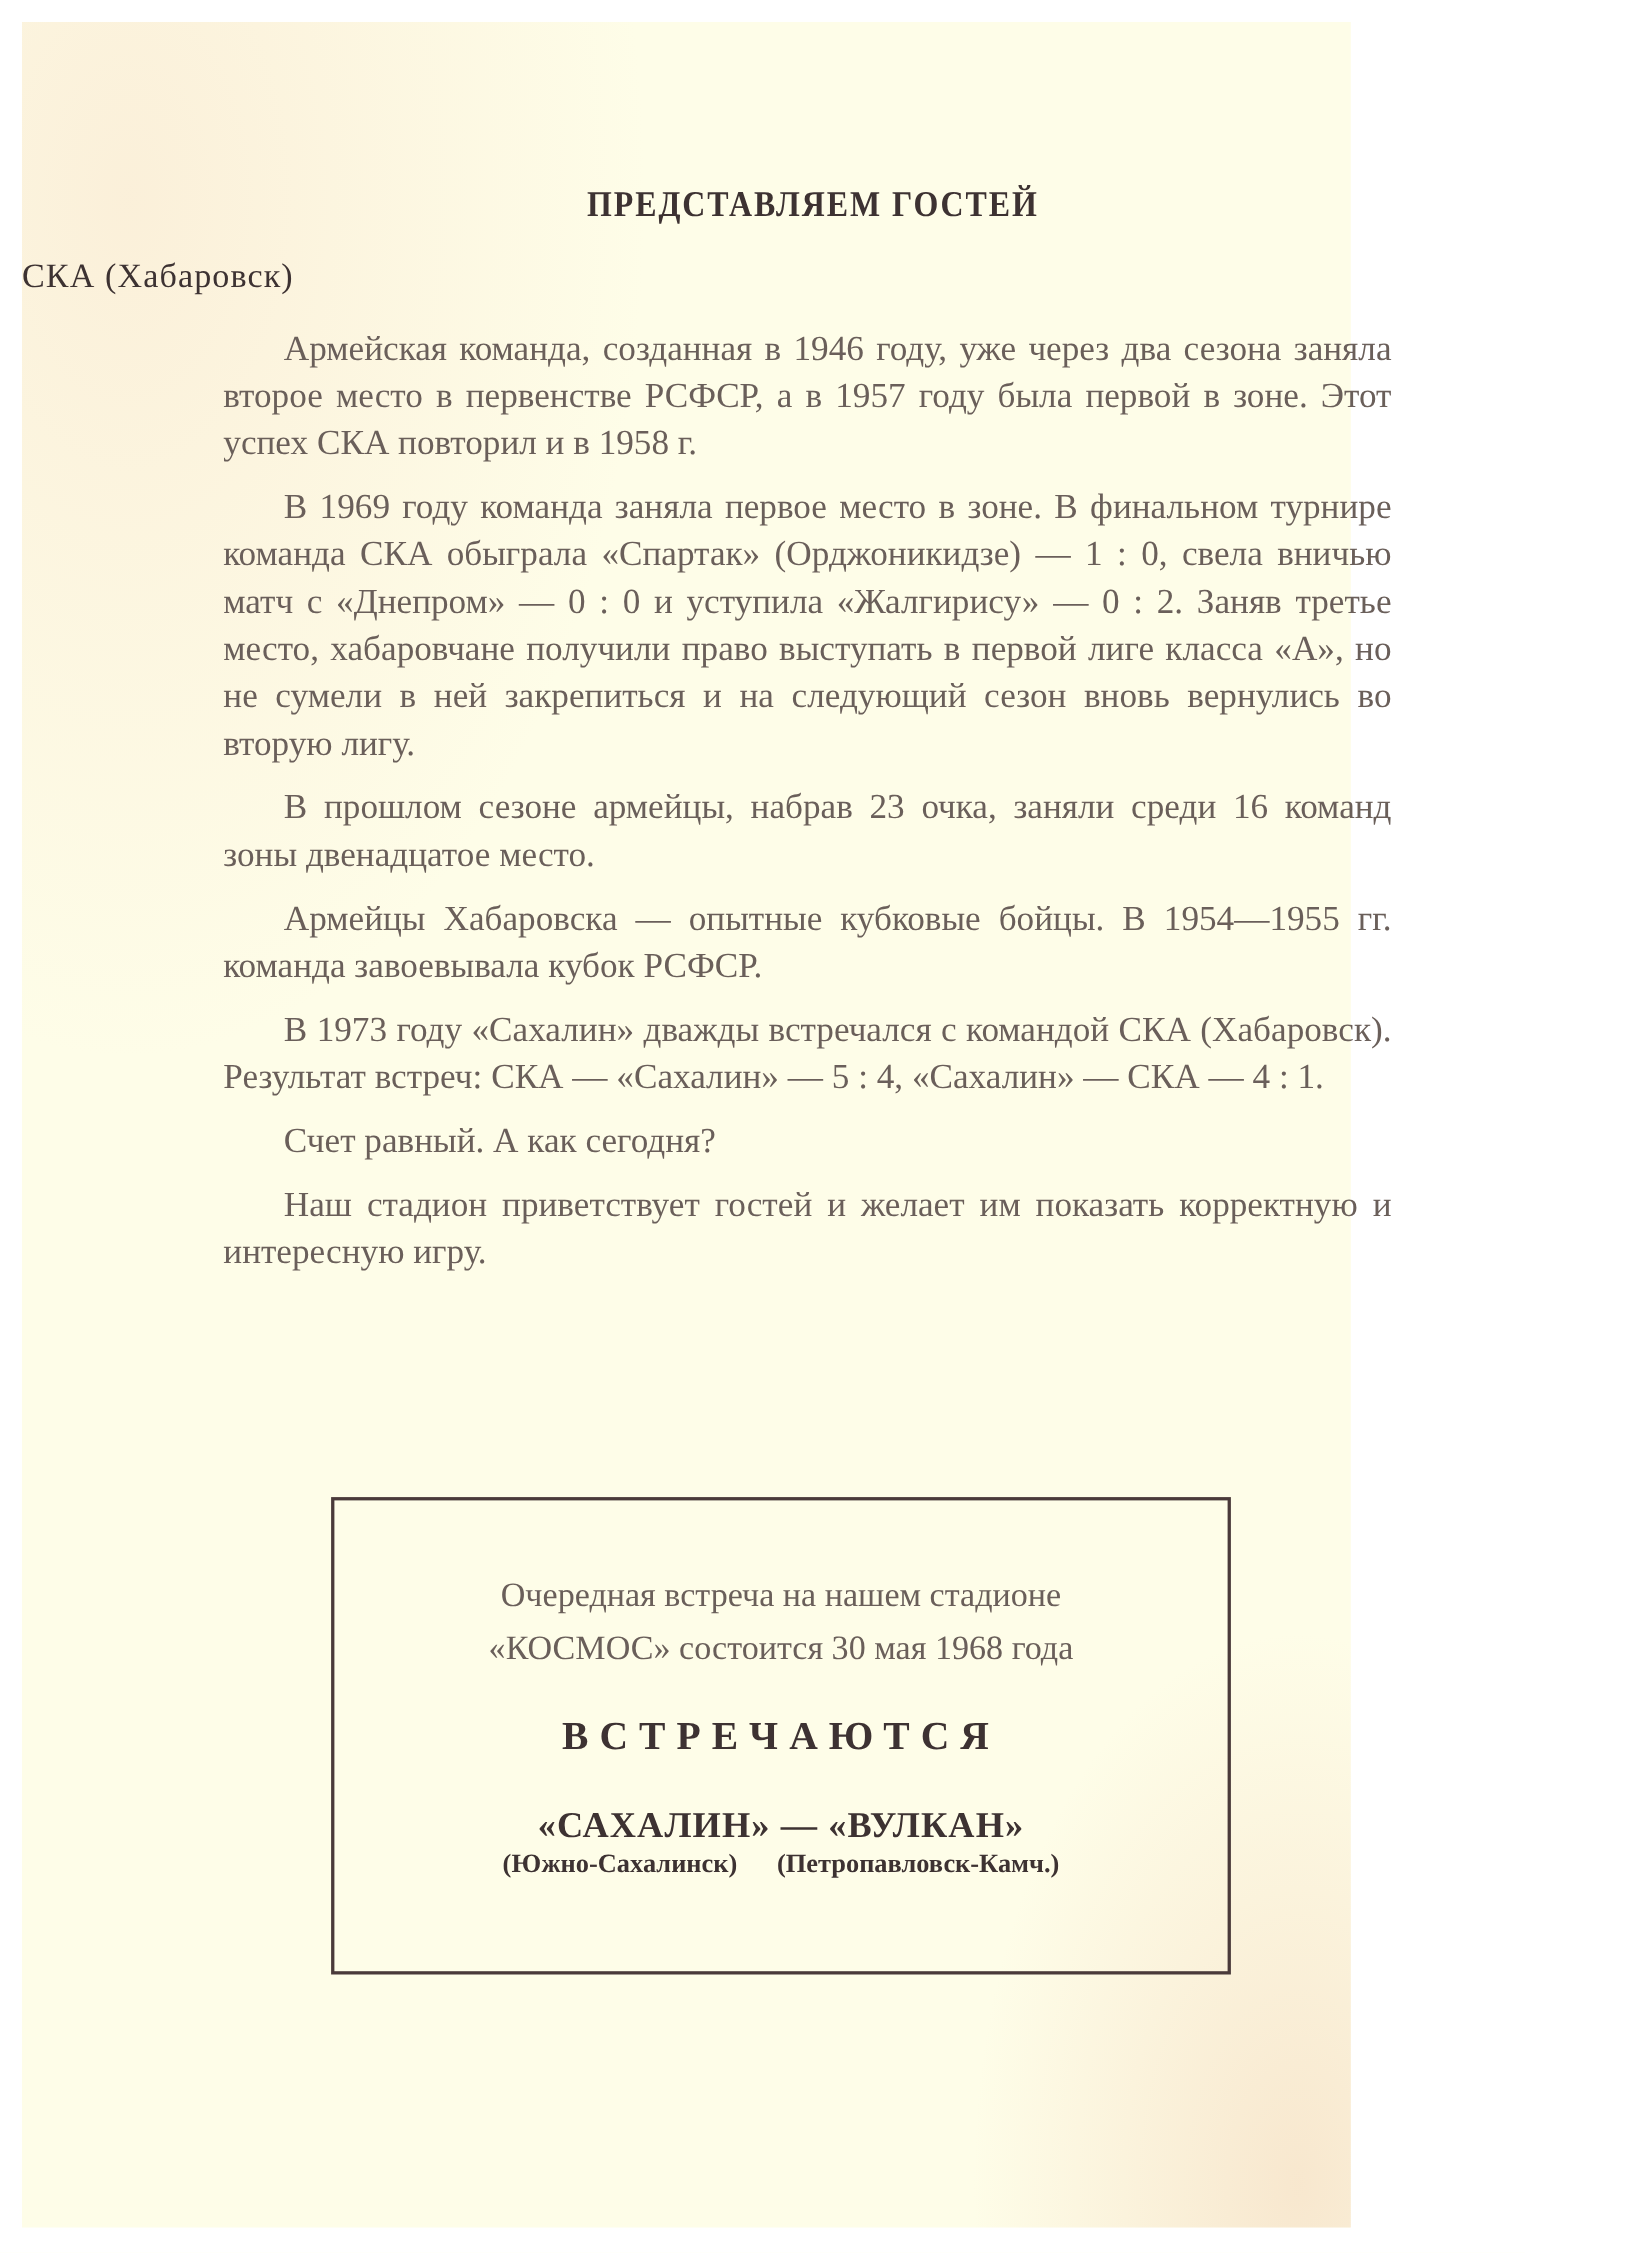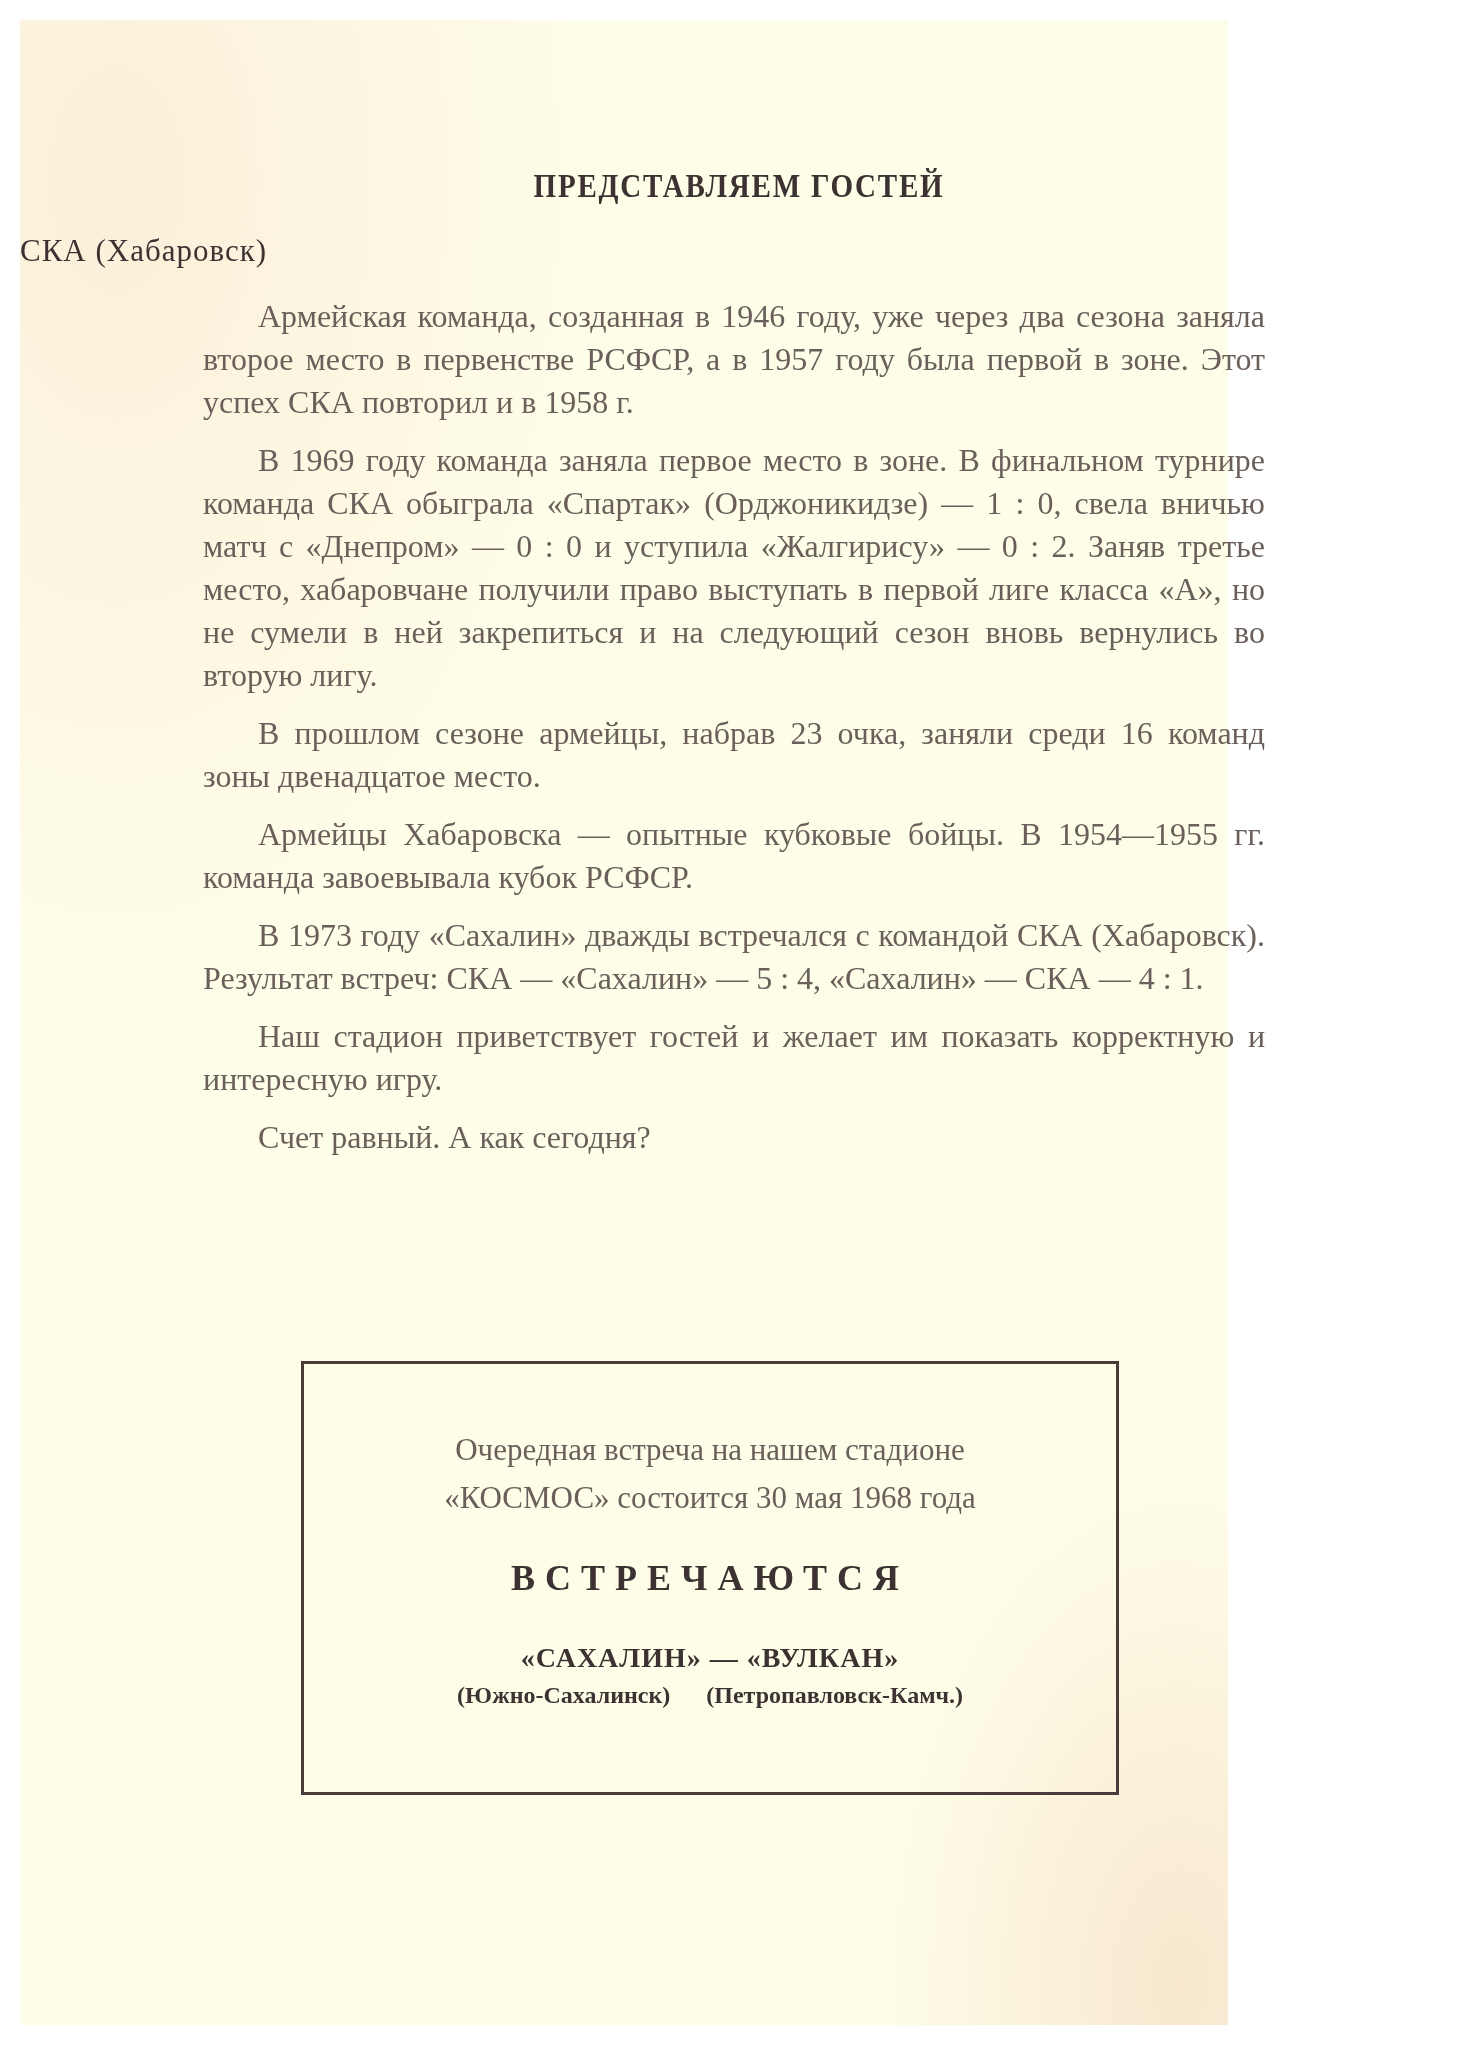--- a/index.html
+++ b/index.html
@@ -74,21 +74,21 @@
       position: absolute; left: 0; right: 0;
       top: 193px;
       font-size: 36px;
       font-weight: bold;
       letter-spacing: 10px;
       color: #3d3232;
     }
     .box-teams {
       position: absolute; left: 0; right: 0;
       top: 278px;
-      font-size: 28px;
+      font-size: 33px;
       font-weight: bold;
       color: #3d3232;
       letter-spacing: 1px;
     }
     .box-cities {
       position: absolute; left: 0; right: 0;
       top: 318px;
       font-size: 24px;
       font-weight: bold;
       color: #3d3232;
@@ -103,22 +103,22 @@
 
   <div class="title">ПРЕДСТАВЛЯЕМ ГОСТЕЙ</div>
   <div class="subtitle">СКА (Хабаровск)</div>
 
   <div class="body-text">
     <p class="para">Армейская команда, созданная в 1946 году, уже через два сезона заняла второе место в первенстве РСФСР, а в 1957 году была первой в зоне. Этот успех СКА повторил и в 1958 г.</p>
     <p class="para">В 1969 году команда заняла первое место в зоне. В финальном турнире команда СКА обыграла «Спартак» (Орджоникидзе) — 1 : 0, свела вничью матч с «Днепром» — 0 : 0 и уступила «Жалгирису» — 0 : 2. Заняв третье место, хабаровчане получили право выступать в первой лиге класса «А», но не сумели в ней закрепиться и на следующий сезон вновь вернулись во вторую лигу.</p>
     <p class="para">В прошлом сезоне армейцы, набрав 23 очка, заняли среди 16 команд зоны двенадцатое место.</p>
     <p class="para">Армейцы Хабаровска — опытные кубковые бойцы. В 1954—1955 гг. команда завоевывала кубок РСФСР.</p>
     <p class="para">В 1973 году «Сахалин» дважды встречался с командой СКА (Хабаровск). Результат встреч: СКА — «Сахалин» — 5 : 4, «Сахалин» — СКА — 4 : 1.</p>
+    <p class="para">Счет равный. А как сегодня?</p>
     <p class="para">Наш стадион приветствует гостей и желает им показать корректную и интересную игру.</p>
-    <p class="para">Счет равный. А как сегодня?</p>
   </div>
 
   <div class="box">
     <div class="box-line1">
       <div>Очередная встреча на нашем стадионе</div>
       <div>«КОСМОС» состоится 30 мая 1968 года</div>
     </div>
     <div class="box-heading">ВСТРЕЧАЮТСЯ</div>
     <div class="box-teams">«САХАЛИН» — «ВУЛКАН»</div>
     <div class="box-cities">

